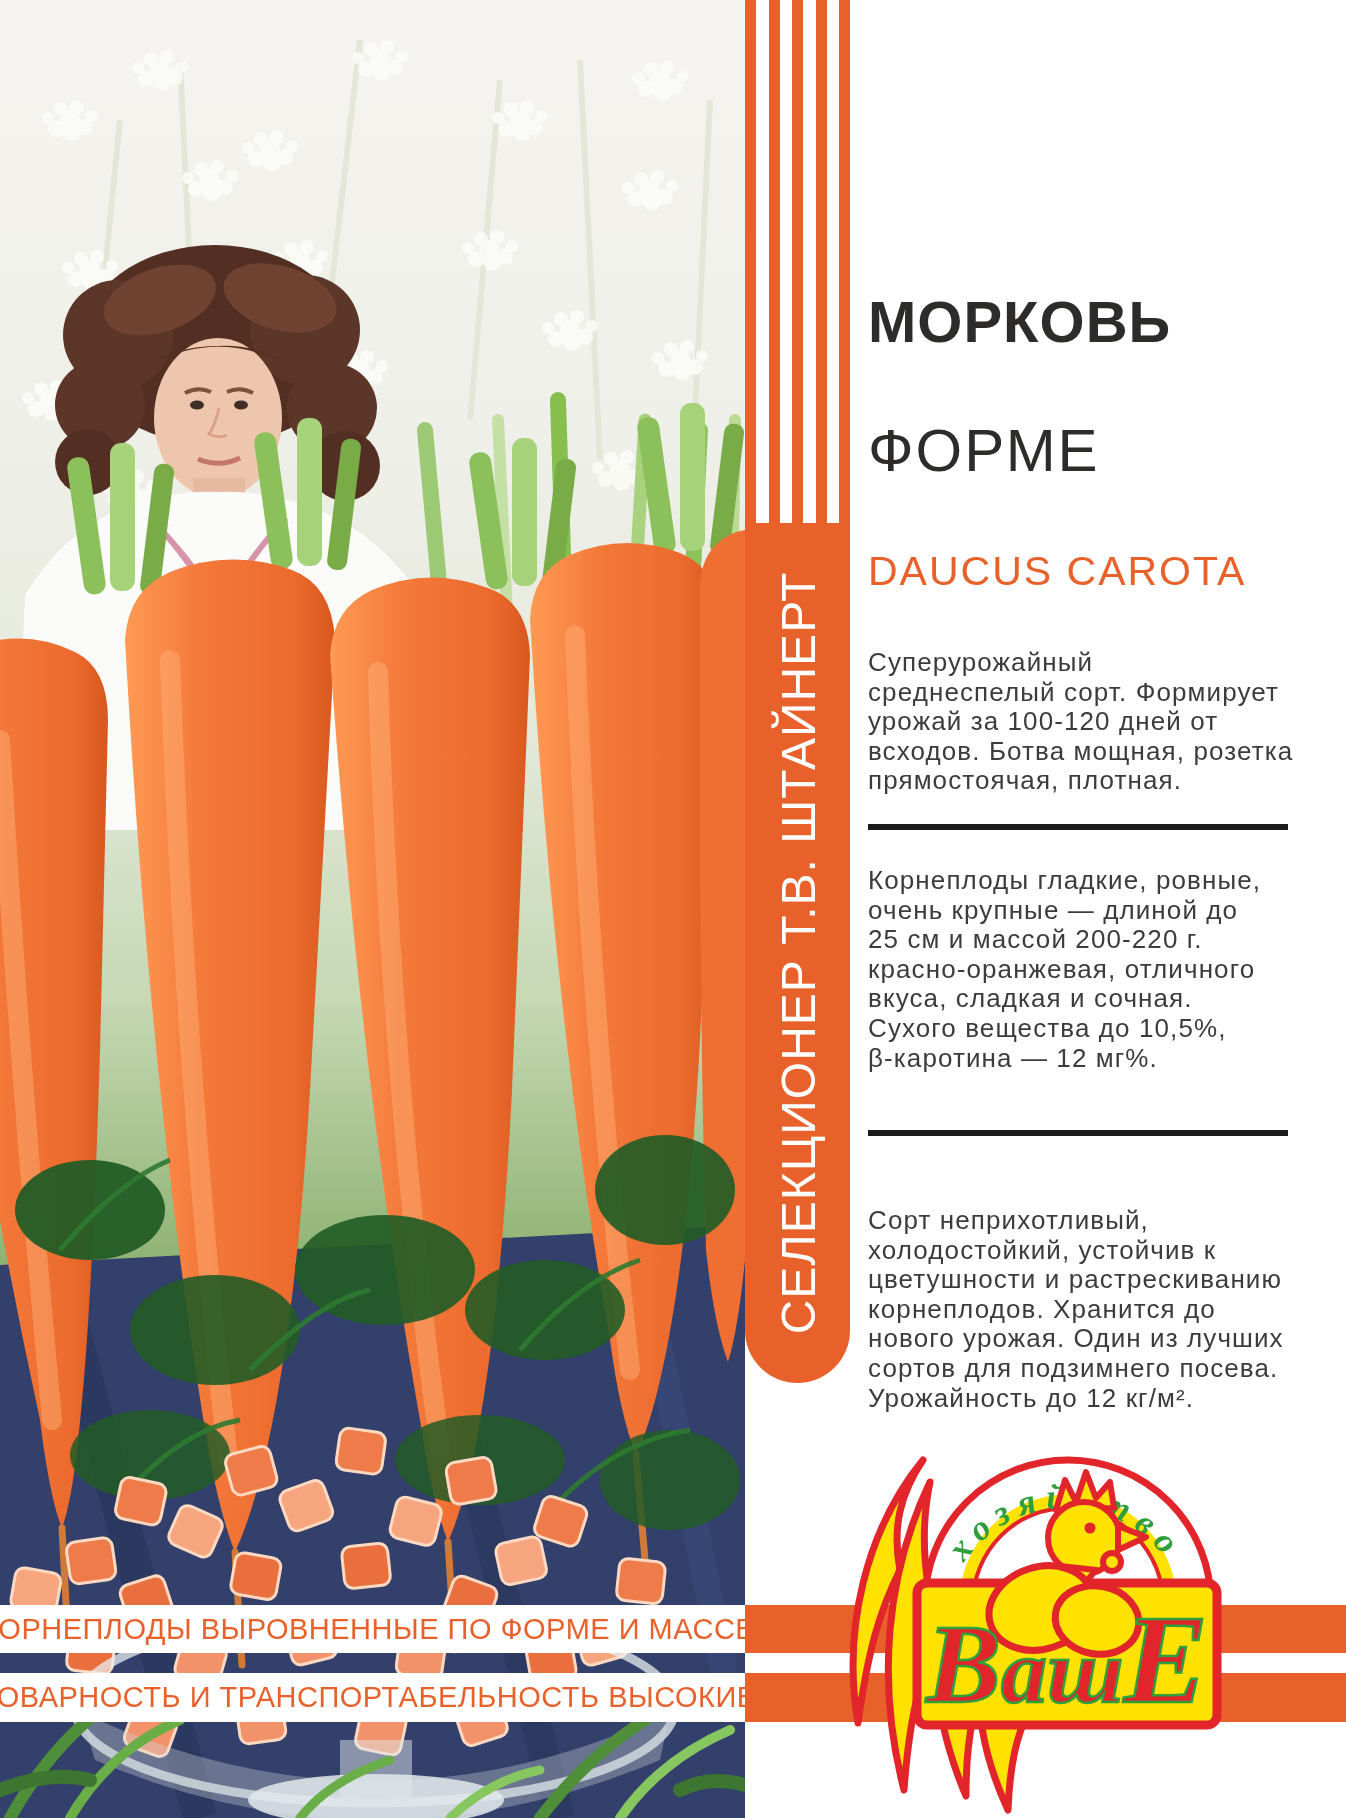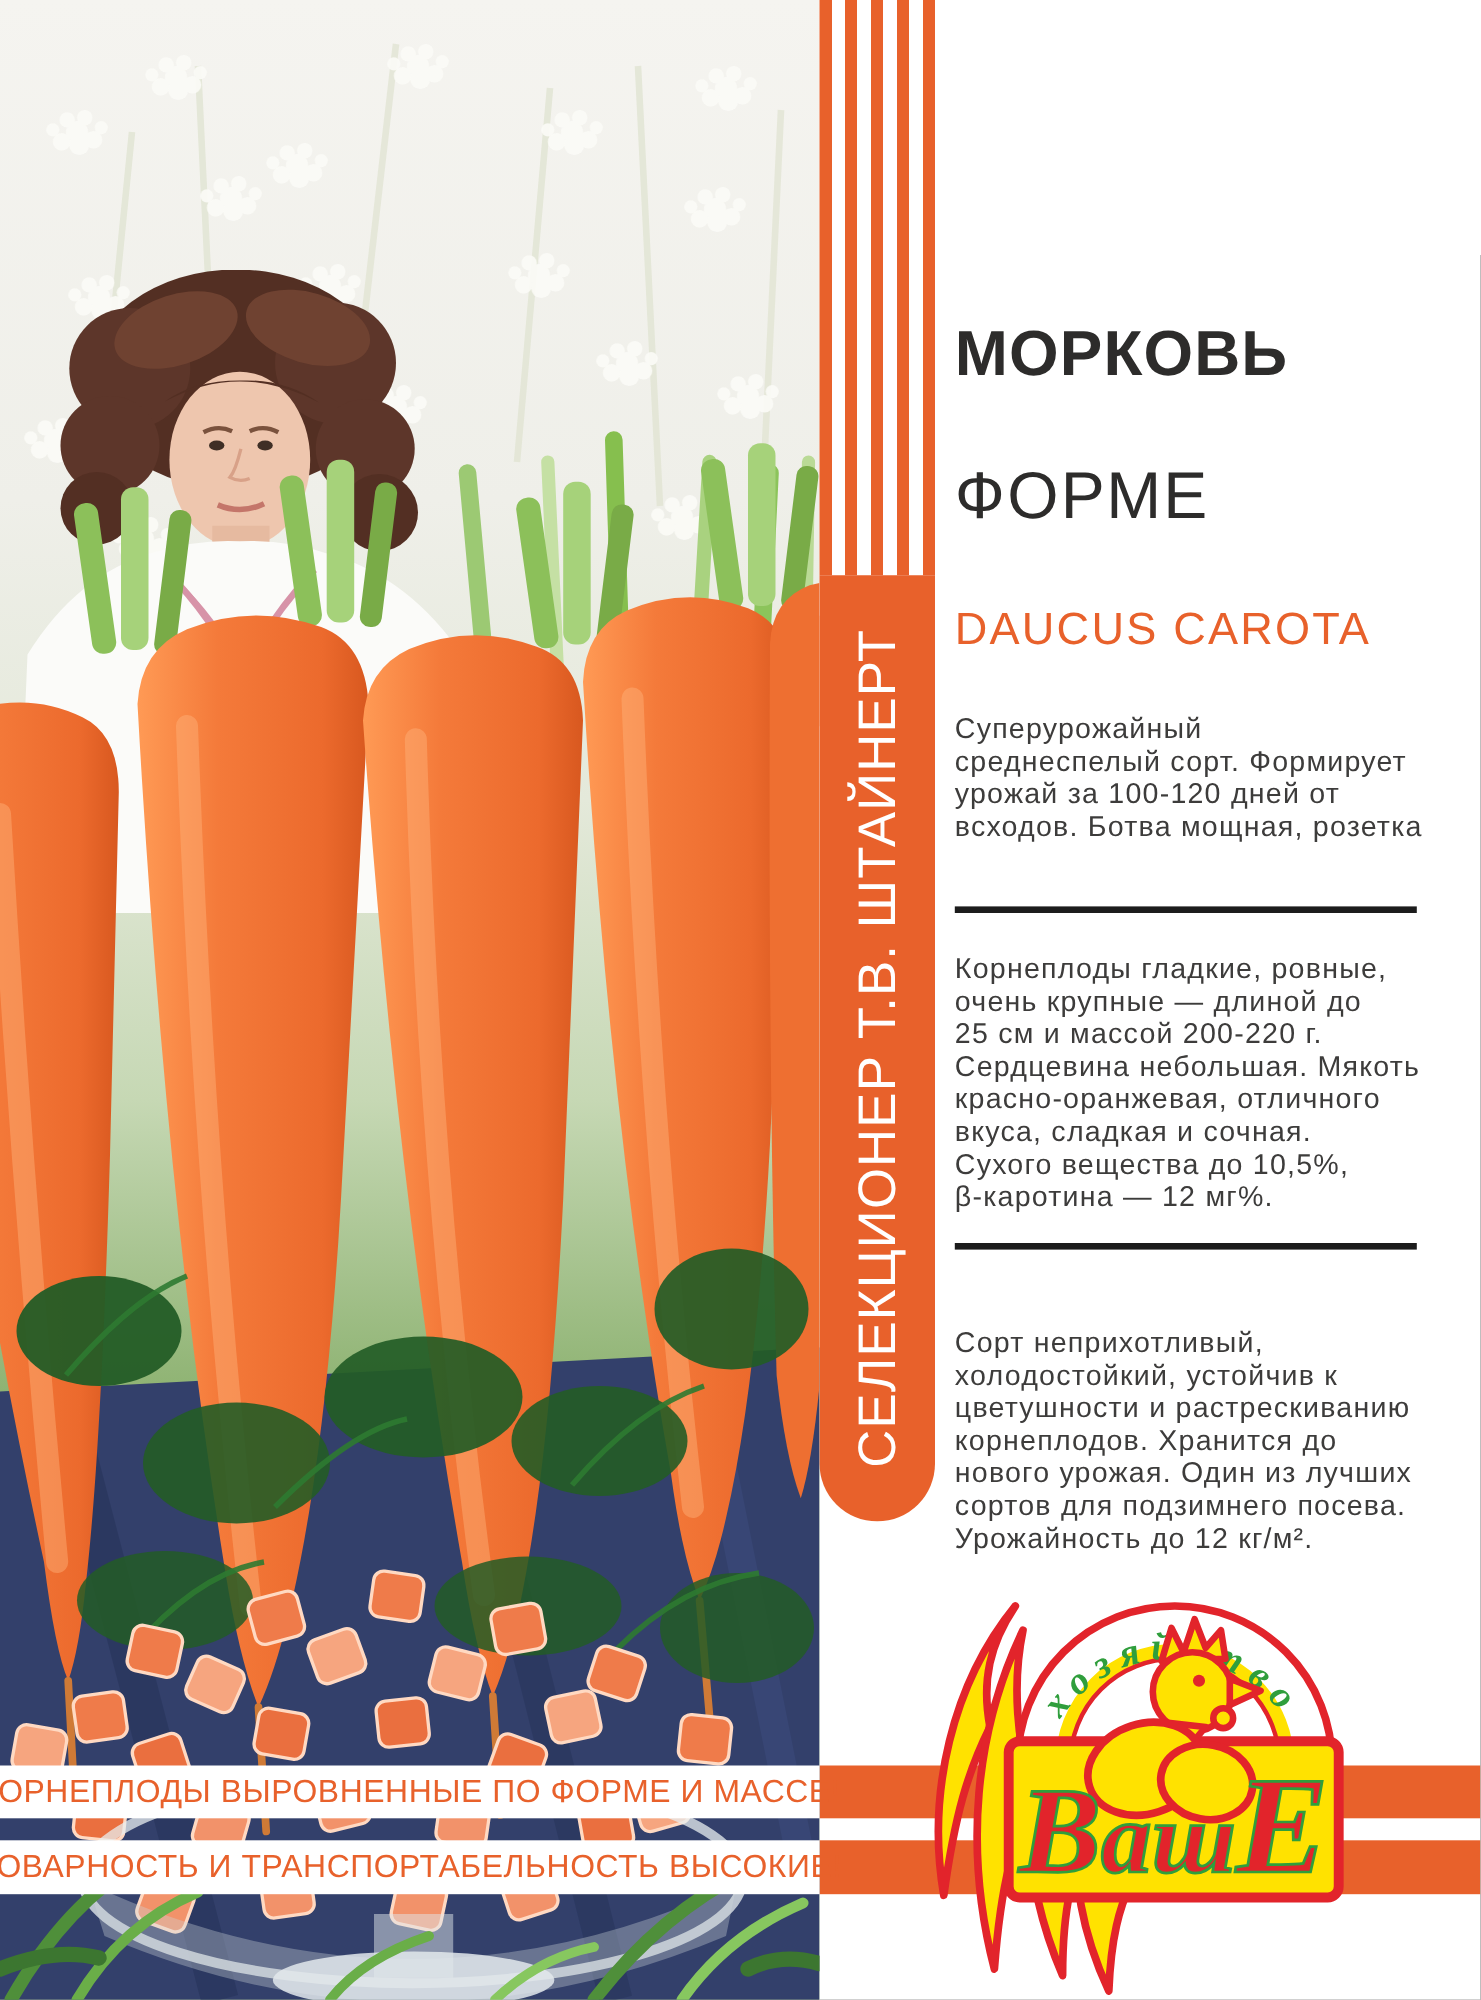--- a/index.html
+++ b/index.html
@@ -260,27 +260,27 @@
 
   <div class="title">МОРКОВЬ</div>
   <div class="variety">ФОРМЕ</div>
   <div class="latin">DAUCUS CAROTA</div>
 
   <div class="para p1">
       <div class="bodyline">Суперурожайный</div>
       <div class="bodyline">среднеспелый сорт. Формирует</div>
       <div class="bodyline">урожай за 100-120 дней от</div>
       <div class="bodyline">всходов. Ботва мощная, розетка</div>
+      <div class="bodyline">прямостоячая, плотная.</div>
     </div>
   <div class="rule rule1"></div>
   <div class="para p2">
       <div class="bodyline">Корнеплоды гладкие, ровные,</div>
       <div class="bodyline">очень крупные — длиной до</div>
       <div class="bodyline">25 см и массой 200-220 г.</div>
-      <div class="bodyline">Сердцевина небольшая. Мякоть</div>
       <div class="bodyline">красно-оранжевая, отличного</div>
       <div class="bodyline">вкуса, сладкая и сочная.</div>
       <div class="bodyline">Сухого вещества до 10,5%,</div>
       <div class="bodyline">β-каротина — 12 мг%.</div>
     </div>
   <div class="rule rule2"></div>
   <div class="para p3">
       <div class="bodyline">Сорт неприхотливый,</div>
       <div class="bodyline">холодостойкий, устойчив к</div>
       <div class="bodyline">цветушности и растрескиванию</div>

